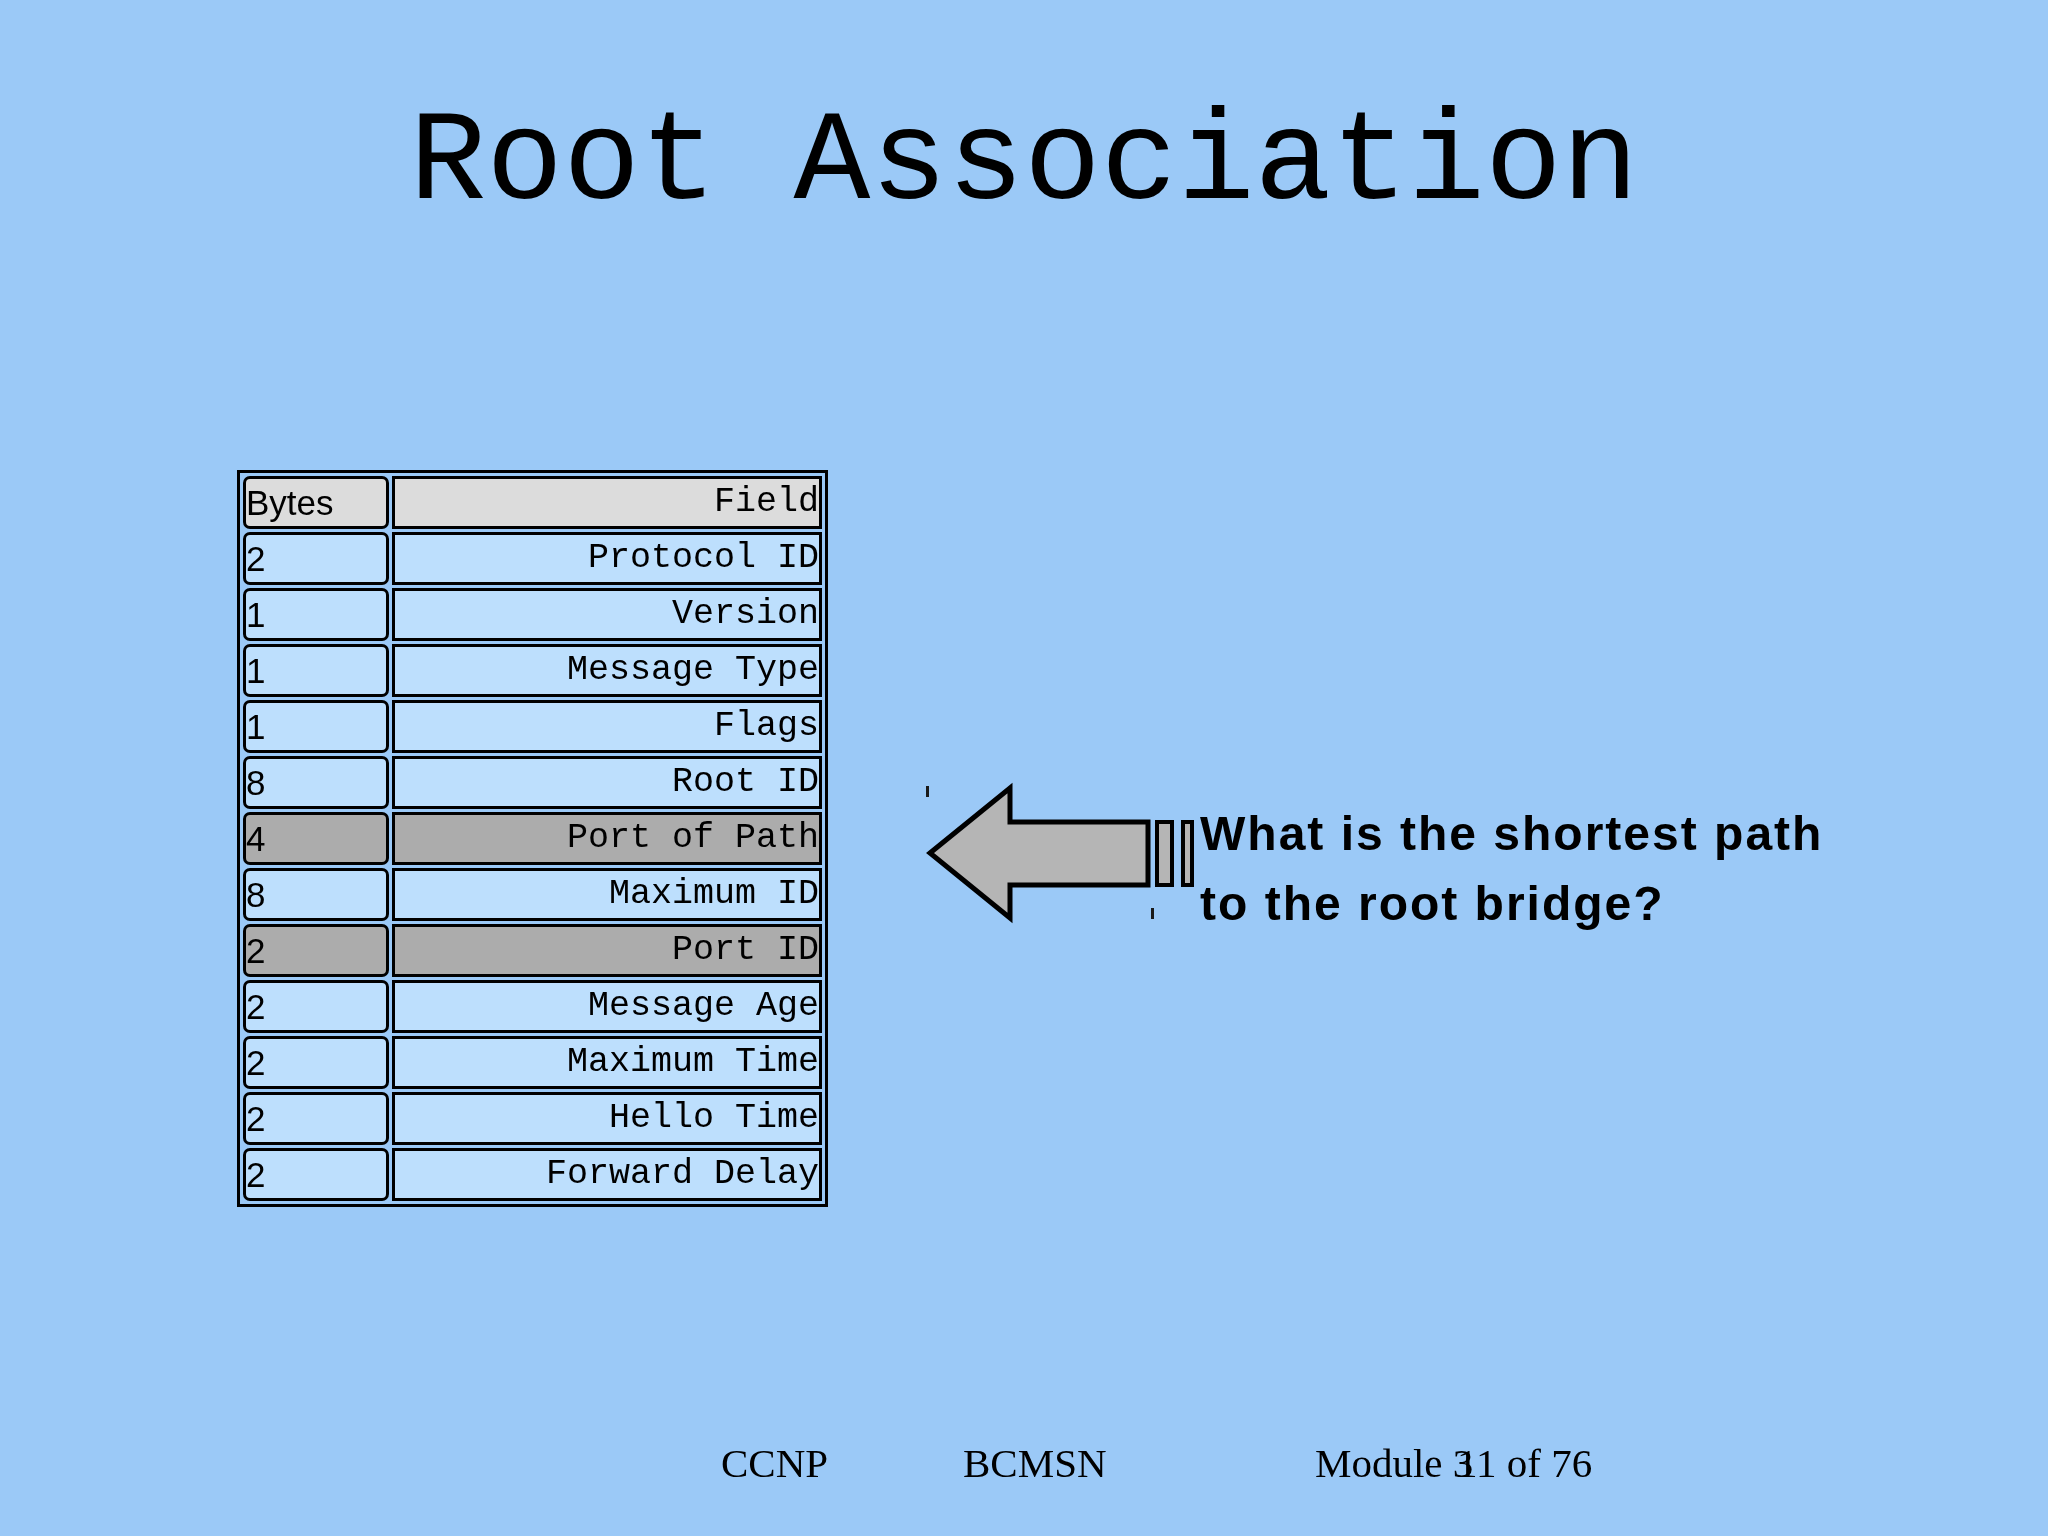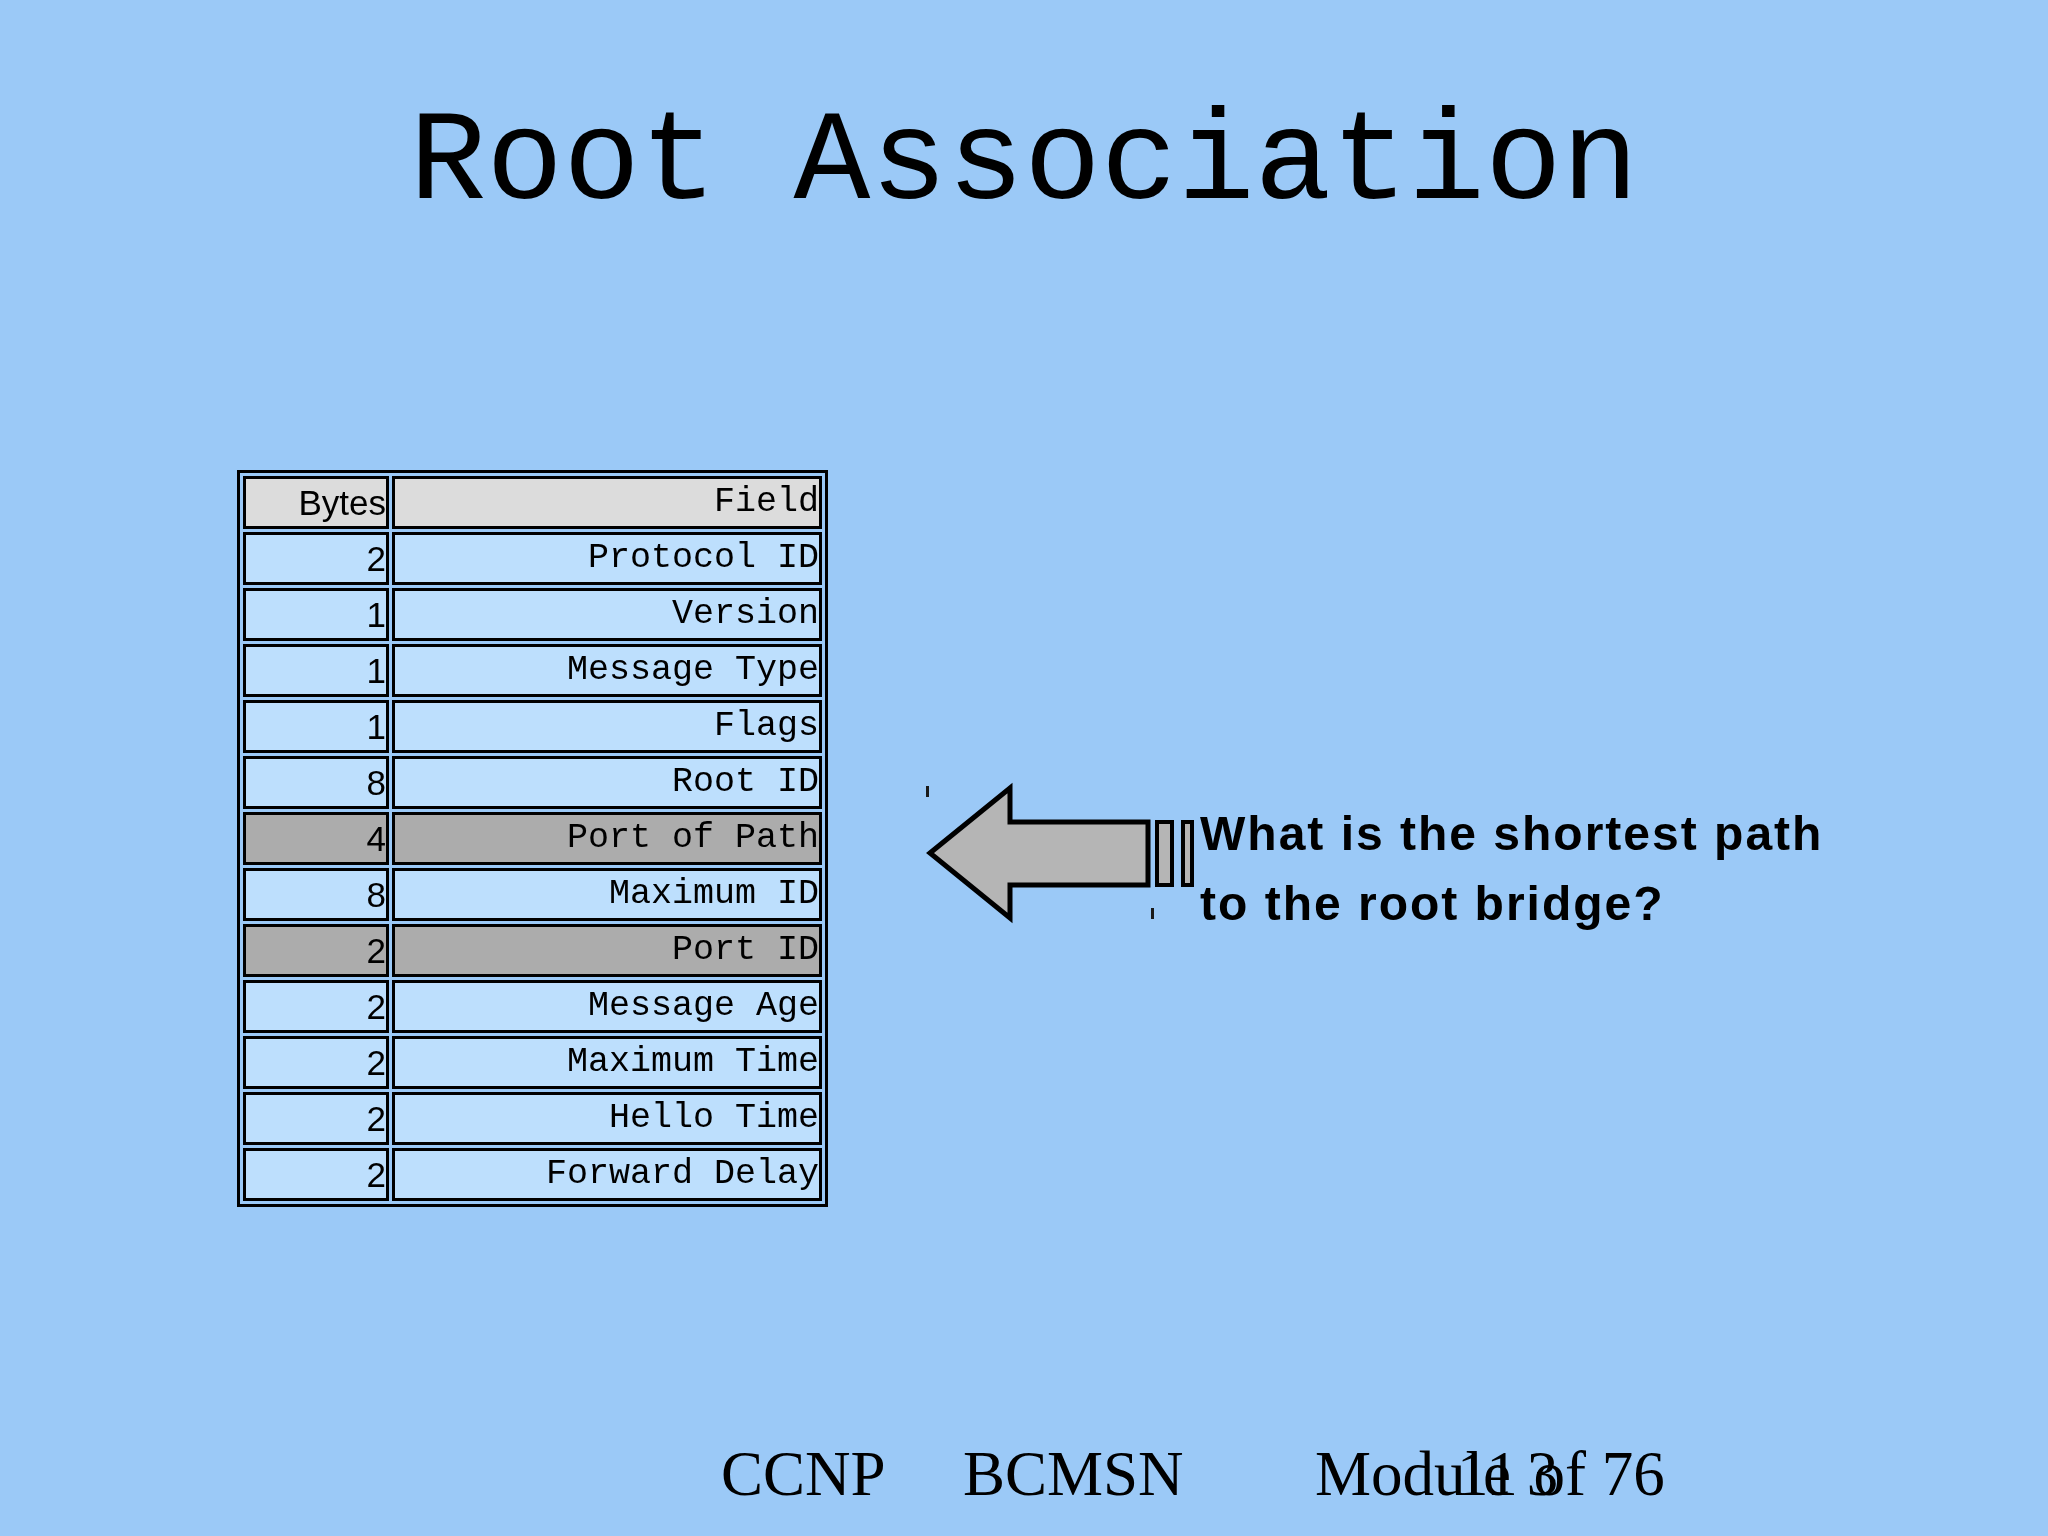--- a/index.html
+++ b/index.html
@@ -36,21 +36,21 @@
   }
   .tbl-wrap th,.tbl-wrap td{
     border:3px solid #000;
     height:47px;
     font-size:35px;
     font-weight:400;
     line-height:1;
     vertical-align:middle;
     padding:0;
   }
-  .c-bytes{width:140px;text-align:right;}
+  .c-bytes{width:140px;text-align:left;border-radius:7px;}
   .c-field{width:412px;text-align:right;padding-left:12px !important;font-family:Liberation Mono, monospace;}
   thead th{background:#DCDCDC;}
   tbody td{background:#BDDFFD;}
   tr.hl td{background:#ACACAC;}
   
   .arrow-svg{position:absolute;left:922px;top:782px;}
   
   .question{
     position:absolute;
     left:1200px;top:799px;
@@ -58,21 +58,21 @@
     font-weight:700;
     letter-spacing:2px;
     line-height:1.45;
     white-space:nowrap;
   }
   
   .footer-text{
     position:absolute;
     top:1443px;
     font-family:"Liberation Serif",serif;
-    font-size:63px;
+    font-size:41px;
     line-height:1;
     white-space:nowrap;
   }
   #f-ccnp{left:721px;}
   #f-bcmsn{left:963px;}
   #f-module{left:1315px;}
   #f-page{left:1457px;}
   
   .tick{position:absolute;width:3px;height:11px;background:#1a1a1a;}
   #tick-1{left:926px;top:786px;}

